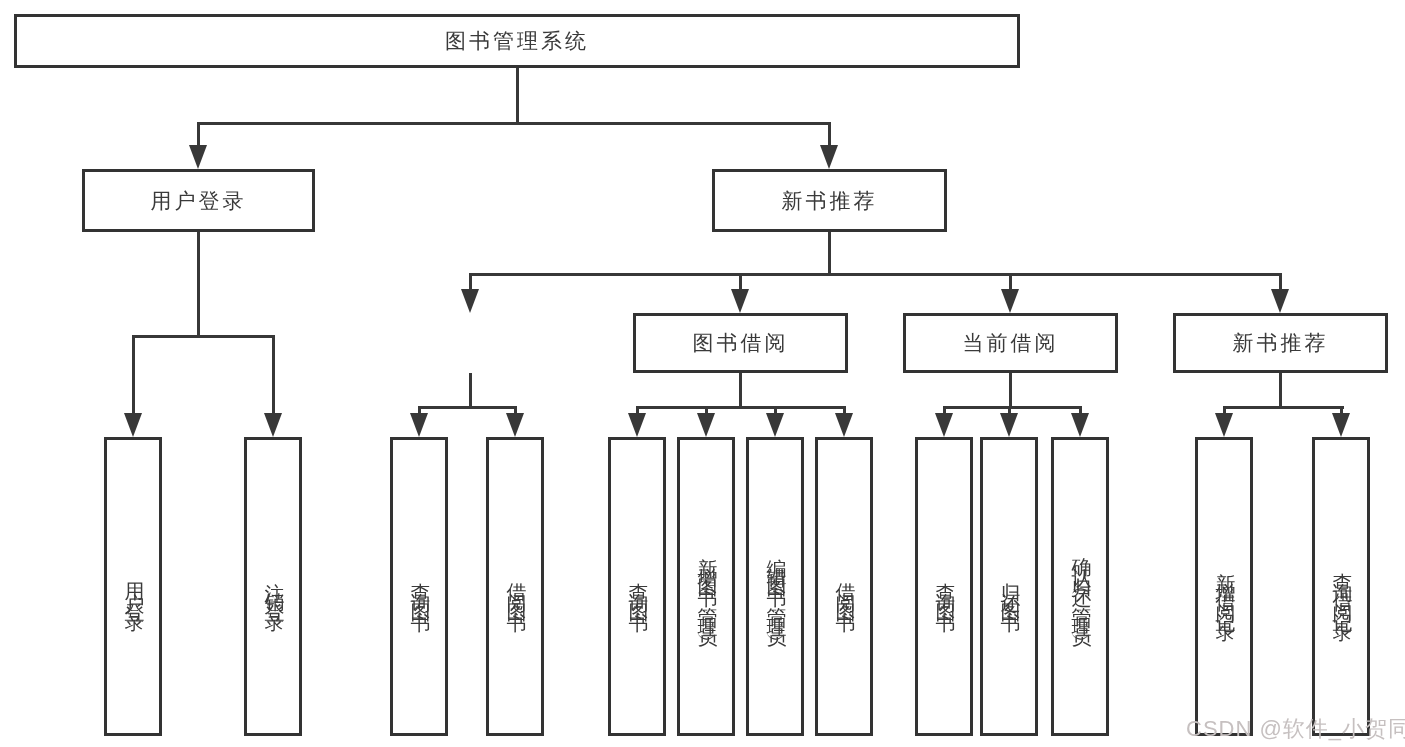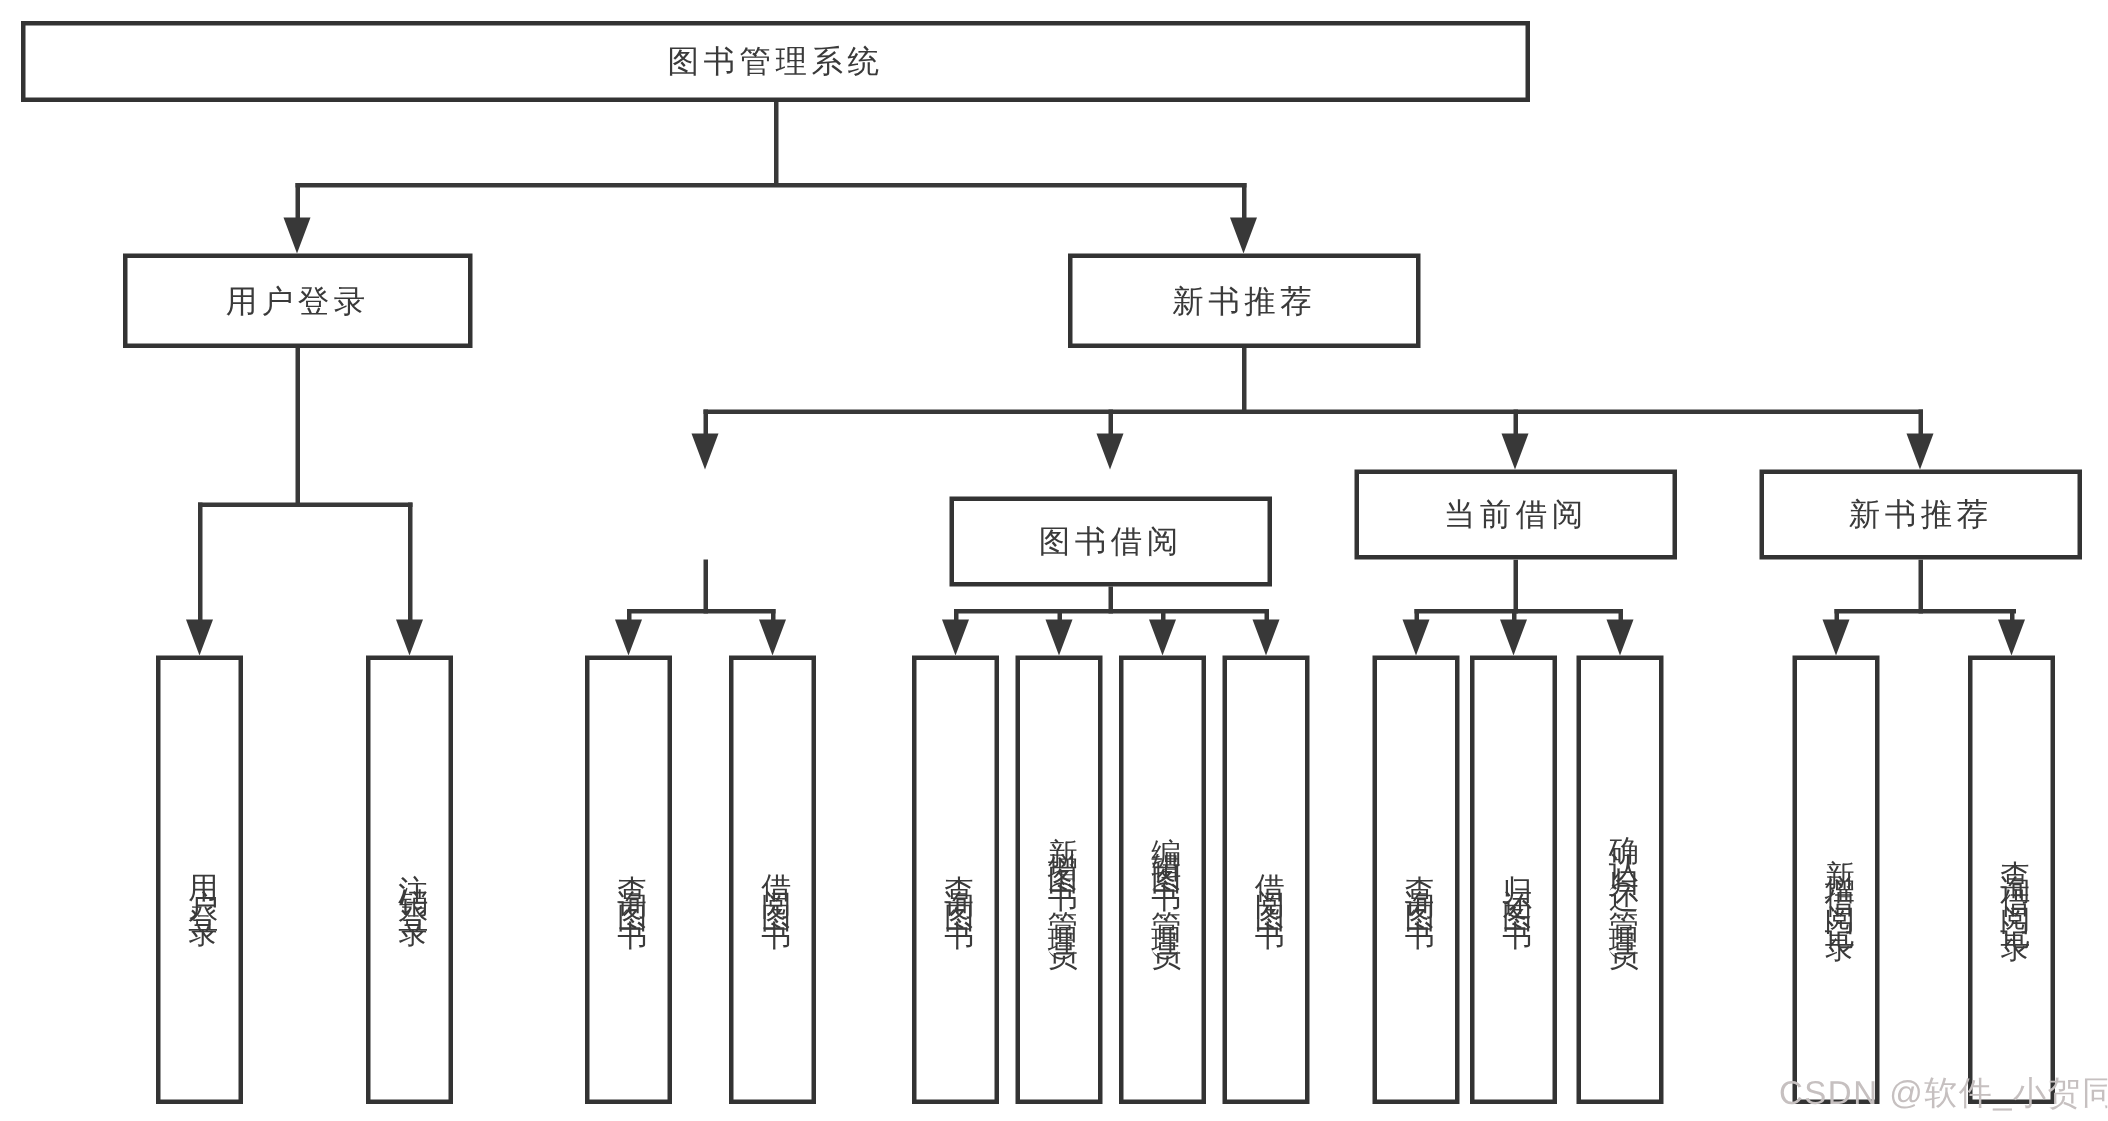--- a/index.html
+++ b/index.html
@@ -58,21 +58,21 @@
   <div class="hl" style="left:469px;top:273px;width:813px"></div>
   <div class="vl" style="left:469px;top:273px;height:18px"></div>
   <div class="vl" style="left:739px;top:273px;height:18px"></div>
   <div class="vl" style="left:1009px;top:273px;height:18px"></div>
   <div class="vl" style="left:1279px;top:273px;height:18px"></div>
   <div class="ar" style="left:461px;top:289px"></div>
   <div class="ar" style="left:731px;top:289px"></div>
   <div class="ar" style="left:1001px;top:289px"></div>
   <div class="ar" style="left:1271px;top:289px"></div>
 
-  <div class="bx" style="left:633px;top:331px;width:215px;height:60px">
+  <div class="bx" style="left:633px;top:313px;width:215px;height:60px">
     <span>图书借阅</span>
   </div>
   <div class="bx" style="left:903px;top:313px;width:215px;height:60px">
     <span>当前借阅</span>
   </div>
   <div class="bx" style="left:1173px;top:313px;width:215px;height:60px">
     <span>新书推荐</span>
   </div>
 
   <div class="vl" style="left:469px;top:373px;height:36px"></div>

